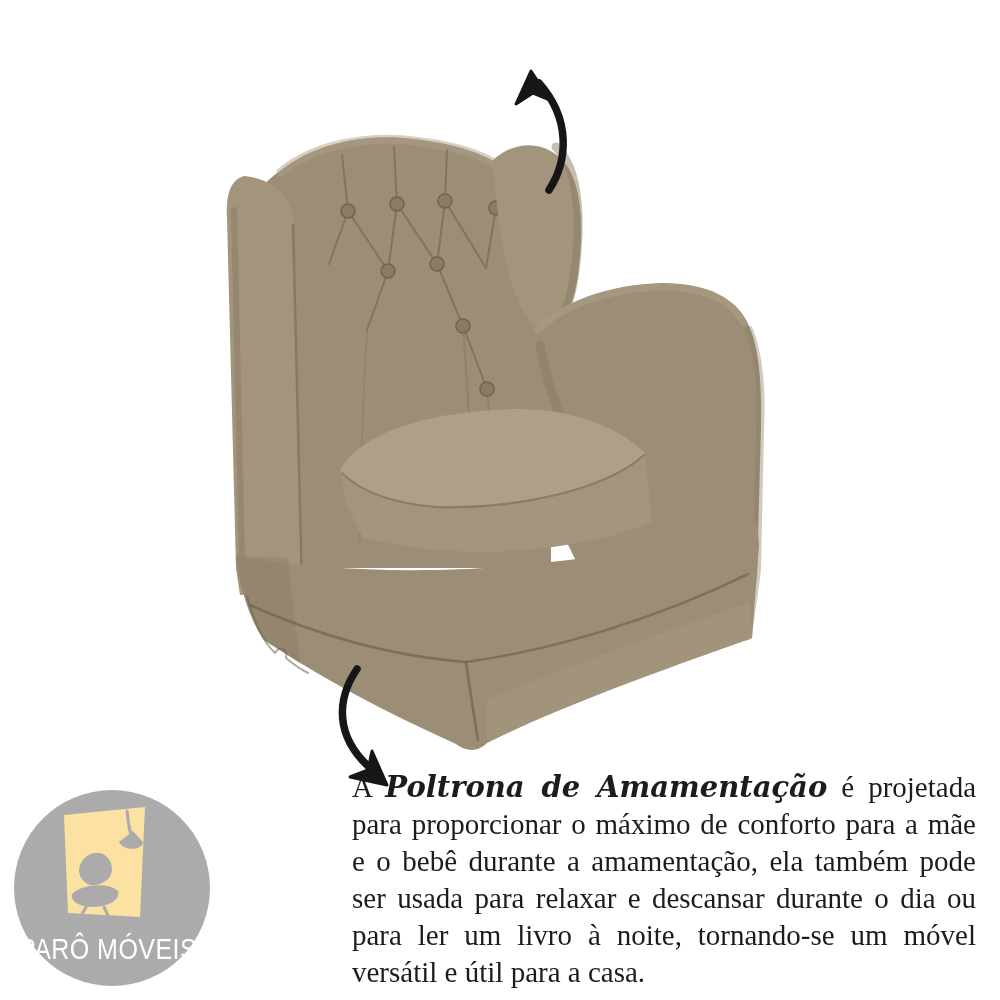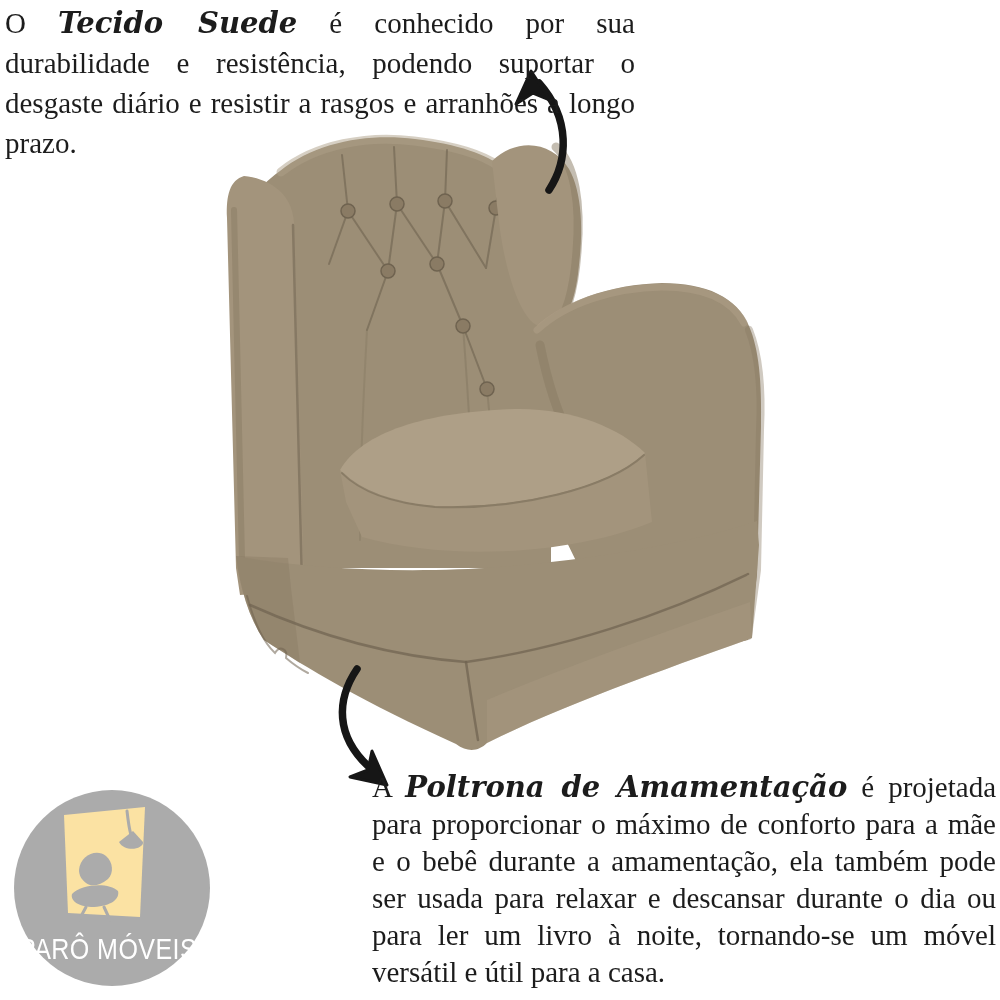--- a/index.html
+++ b/index.html
@@ -6,21 +6,21 @@
   html,body{margin:0;padding:0;background:#fff}
   .canvas{position:relative;width:1000px;height:1000px;background:var(--bg,#ffffff);overflow:hidden}
   .scene,.logo{position:absolute;display:block}
   .scene{left:0;top:0;width:1000px;height:1000px}
   .logo{left:8px;top:778px;width:210px;height:210px}
   .callout{position:absolute;margin:0;color:var(--text,#1c1c1c);
     font-family:"Liberation Serif","DejaVu Serif",serif;
     text-align:justify;text-justify:inter-word}
   .callout .hl{font-family:"DejaVu Serif",serif;font-weight:700;font-style:italic}
   .top{left:5px;top:3px;width:630px;font-size:29px;line-height:40px}
-  .bottom{left:372px;top:769px;width:624px;font-size:29px;line-height:37px}
+  .bottom{left:352px;top:769px;width:624px;font-size:29px;line-height:37px}
 
   .fill-base{fill:var(--fabric-base,#9c8e76)}
   .fill-base2{fill:var(--fabric-base2,#a3947c)}
   .fill-light{fill:var(--fabric-light,#ae9f87)}
   .fill-mid{fill:var(--fabric-mid,#8a7b64)}
   .stroke-seam{stroke:var(--fabric-seam,#6f6350);fill:none;stroke-linecap:round}
   .stroke-light{stroke:var(--fabric-light,#ae9f87);fill:none;stroke-linecap:round}
   .stroke-mid{stroke:var(--fabric-mid,#8a7b64);fill:none;stroke-linecap:round}
   .stroke-dark{stroke:var(--fabric-dark,#74664f);fill:none;stroke-linecap:round}
   .btn{fill:var(--fabric-mid,#8a7b64);stroke:var(--fabric-seam,#6f6350);stroke-width:1.5}
@@ -114,17 +114,16 @@
     <path class="logo-gray-stroke" stroke-width="3" d="M119,33 C120,42 121,50 123,57"></path>
     <path class="logo-gray" d="M111,64 L125,53 L135,64 C136,71 117,75 111,64 Z"></path>
     <g>
       <path class="logo-gray" d="M71,92 C72,78 88,70 98,78 C105,84 106,95 100,101 C92,108 83,109 78,105 C73,101 71,97 71,92 Z"></path>
       <path class="logo-gray" d="M64,116 C73,106 101,104 110,113 C112,121 103,128 86,129 C71,129 62,123 64,116 Z"></path>
       <path class="logo-gray-stroke" stroke-width="3" d="M78,129 L71,142 M96,129 L102,142"></path>
     </g>
     <text class="brand-text" x="100" y="181" text-anchor="middle" textLength="178" lengthAdjust="spacingAndGlyphs">PARÔ MÓVEIS</text>
   </svg>
 
-  <p class="callout top"><span>O </span><span class="hl">Tecido Suede</span><span> é conhecido por sua durabilidade e resistência, podendo suportar o desgaste diário e resistir a rasgos e arranhões a longo prazo.</span></p>
 
   <p class="callout bottom"><span>A </span><span class="hl">Poltrona de Amamentação</span><span> é projetada para proporcionar o máximo de conforto para a mãe e o bebê durante a amamentação, ela também pode ser usada para relaxar e descansar durante o dia ou para ler um livro à noite, tornando-se um móvel versátil e útil para a casa.</span></p>
 
 </div>
 
 </body></html>

